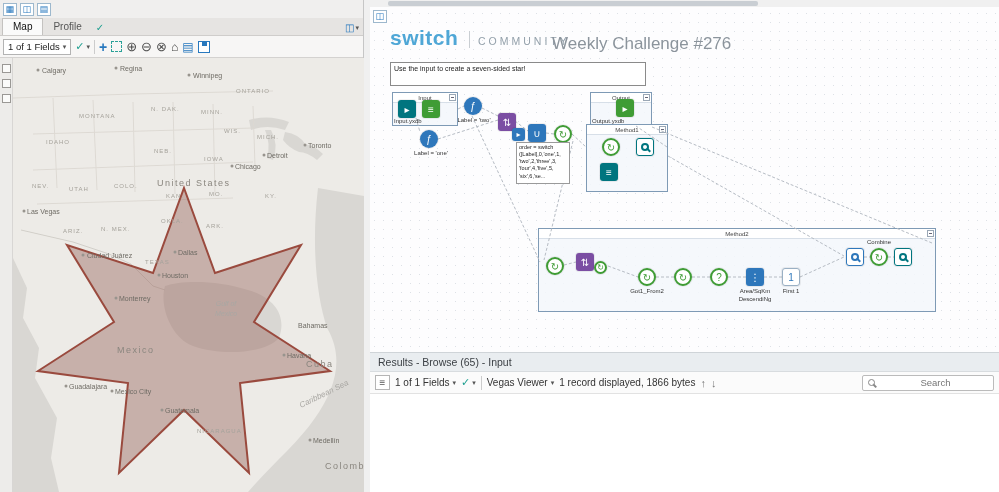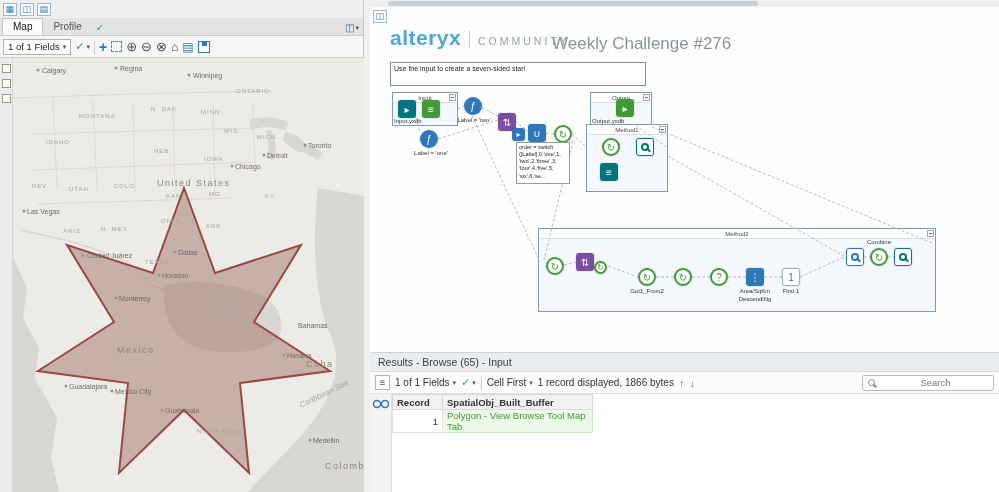--- a/index.html
+++ b/index.html
@@ -240,21 +240,21 @@
   </div>
 
   <div class="rp">
 
     <div class="canvas">
       <div class="hscroll">
         <div class="hthumb"></div>
       </div>
       <div class="wicon cicon">◫</div>
 
-      <div class="brand">alteryx</div>
+      <div class="brand">switch</div>
       <div class="brand-div"></div>
       <div class="community">COMMUNITY</div>
       <div class="challenge">Weekly Challenge #276</div>
 
       <div class="comment">Use the input to create a seven-sided star!</div>
 
       <div class="container" style="left:22px;top:92px;width:66px;height:34px">
         <div class="chead"><span>Input</span>
           <span class="cbtn"></span></div>
       </div>
@@ -389,47 +389,26 @@
         <div class="flat-dd">
           <span>1 of 1 Fields</span>
           <span class="caret">▾</span>
         </div>
         <div class="tb-check">
           <span>✓</span>
           <span class="caret">▾</span>
         </div>
         <div class="vsep"></div>
         <div class="flat-dd">
-          <span>Cell First</span>
+          <span>Vegas Viewer</span>
           <span class="caret">▾</span>
         </div>
         <span>1 record displayed, 1866 bytes</span>
         <span class="arrowbtn">↑</span>
         <span class="arrowbtn">↓</span>
         <div class="searchbox">
           <span class="smag"></span>
           <input type="text" placeholder="Search" style="">
         </div>
       </div>
-      <div class="rtable-zone">
-        <div class="rstrip">
-          <svg width="18" height="12" style="margin:4px 2px">
-            <circle cx="5" cy="6" r="3.5" fill="none" stroke="#2e77bb" stroke-width="1.5"></circle>
-            <circle cx="13" cy="6" r="3.5" fill="none" stroke="#2e77bb" stroke-width="1.5"></circle>
-            <line x1="8" y1="5" x2="10" y2="5" stroke="#2e77bb" stroke-width="1.5"></line>
-          </svg>
-        </div>
-        <table class="rtable">
-          <tbody>
-              <tr>
-            <th style="width:50px">Record</th>
-            <th style="width:150px">SpatialObj_Built_Buffer</th>
-          </tr>
-          <tr>
-            <td class="td-num">1</td>
-            <td class="td-link">Polygon - View Browse Tool Map Tab</td>
-          </tr>
-        </tbody>
-          </table>
-      </div>
     </div>
   </div>
 </div>
 
 </body></html>

